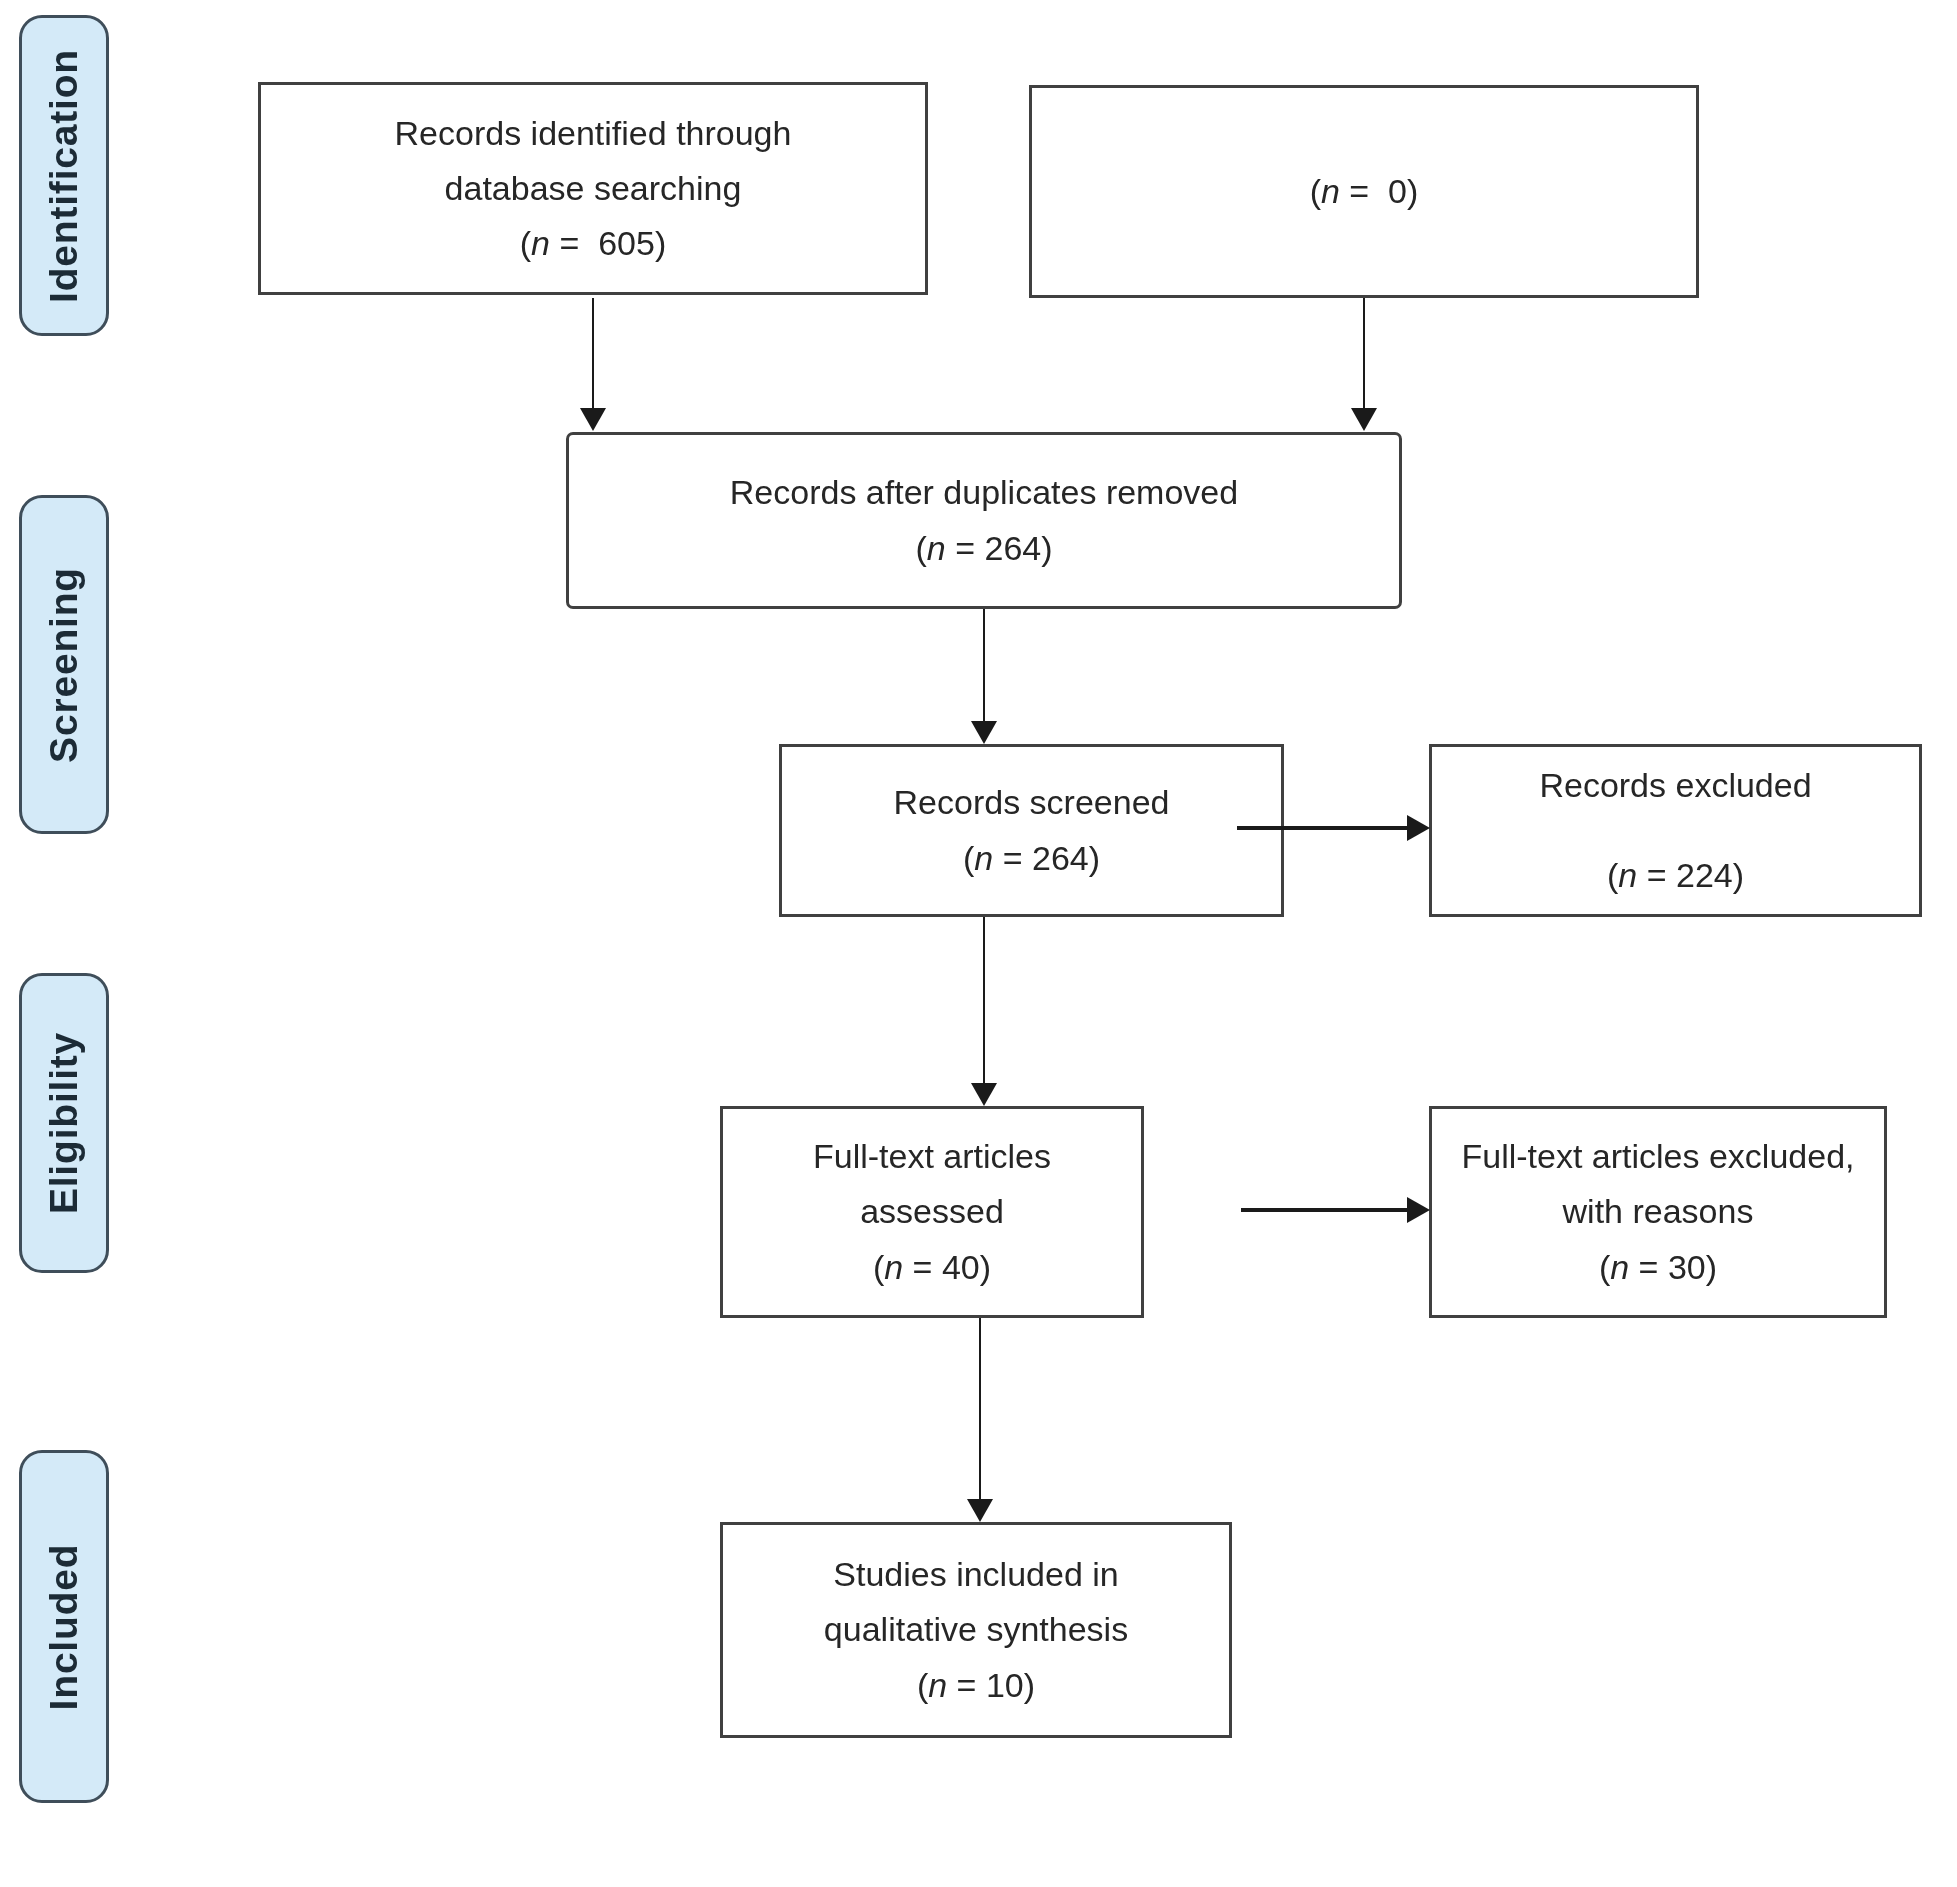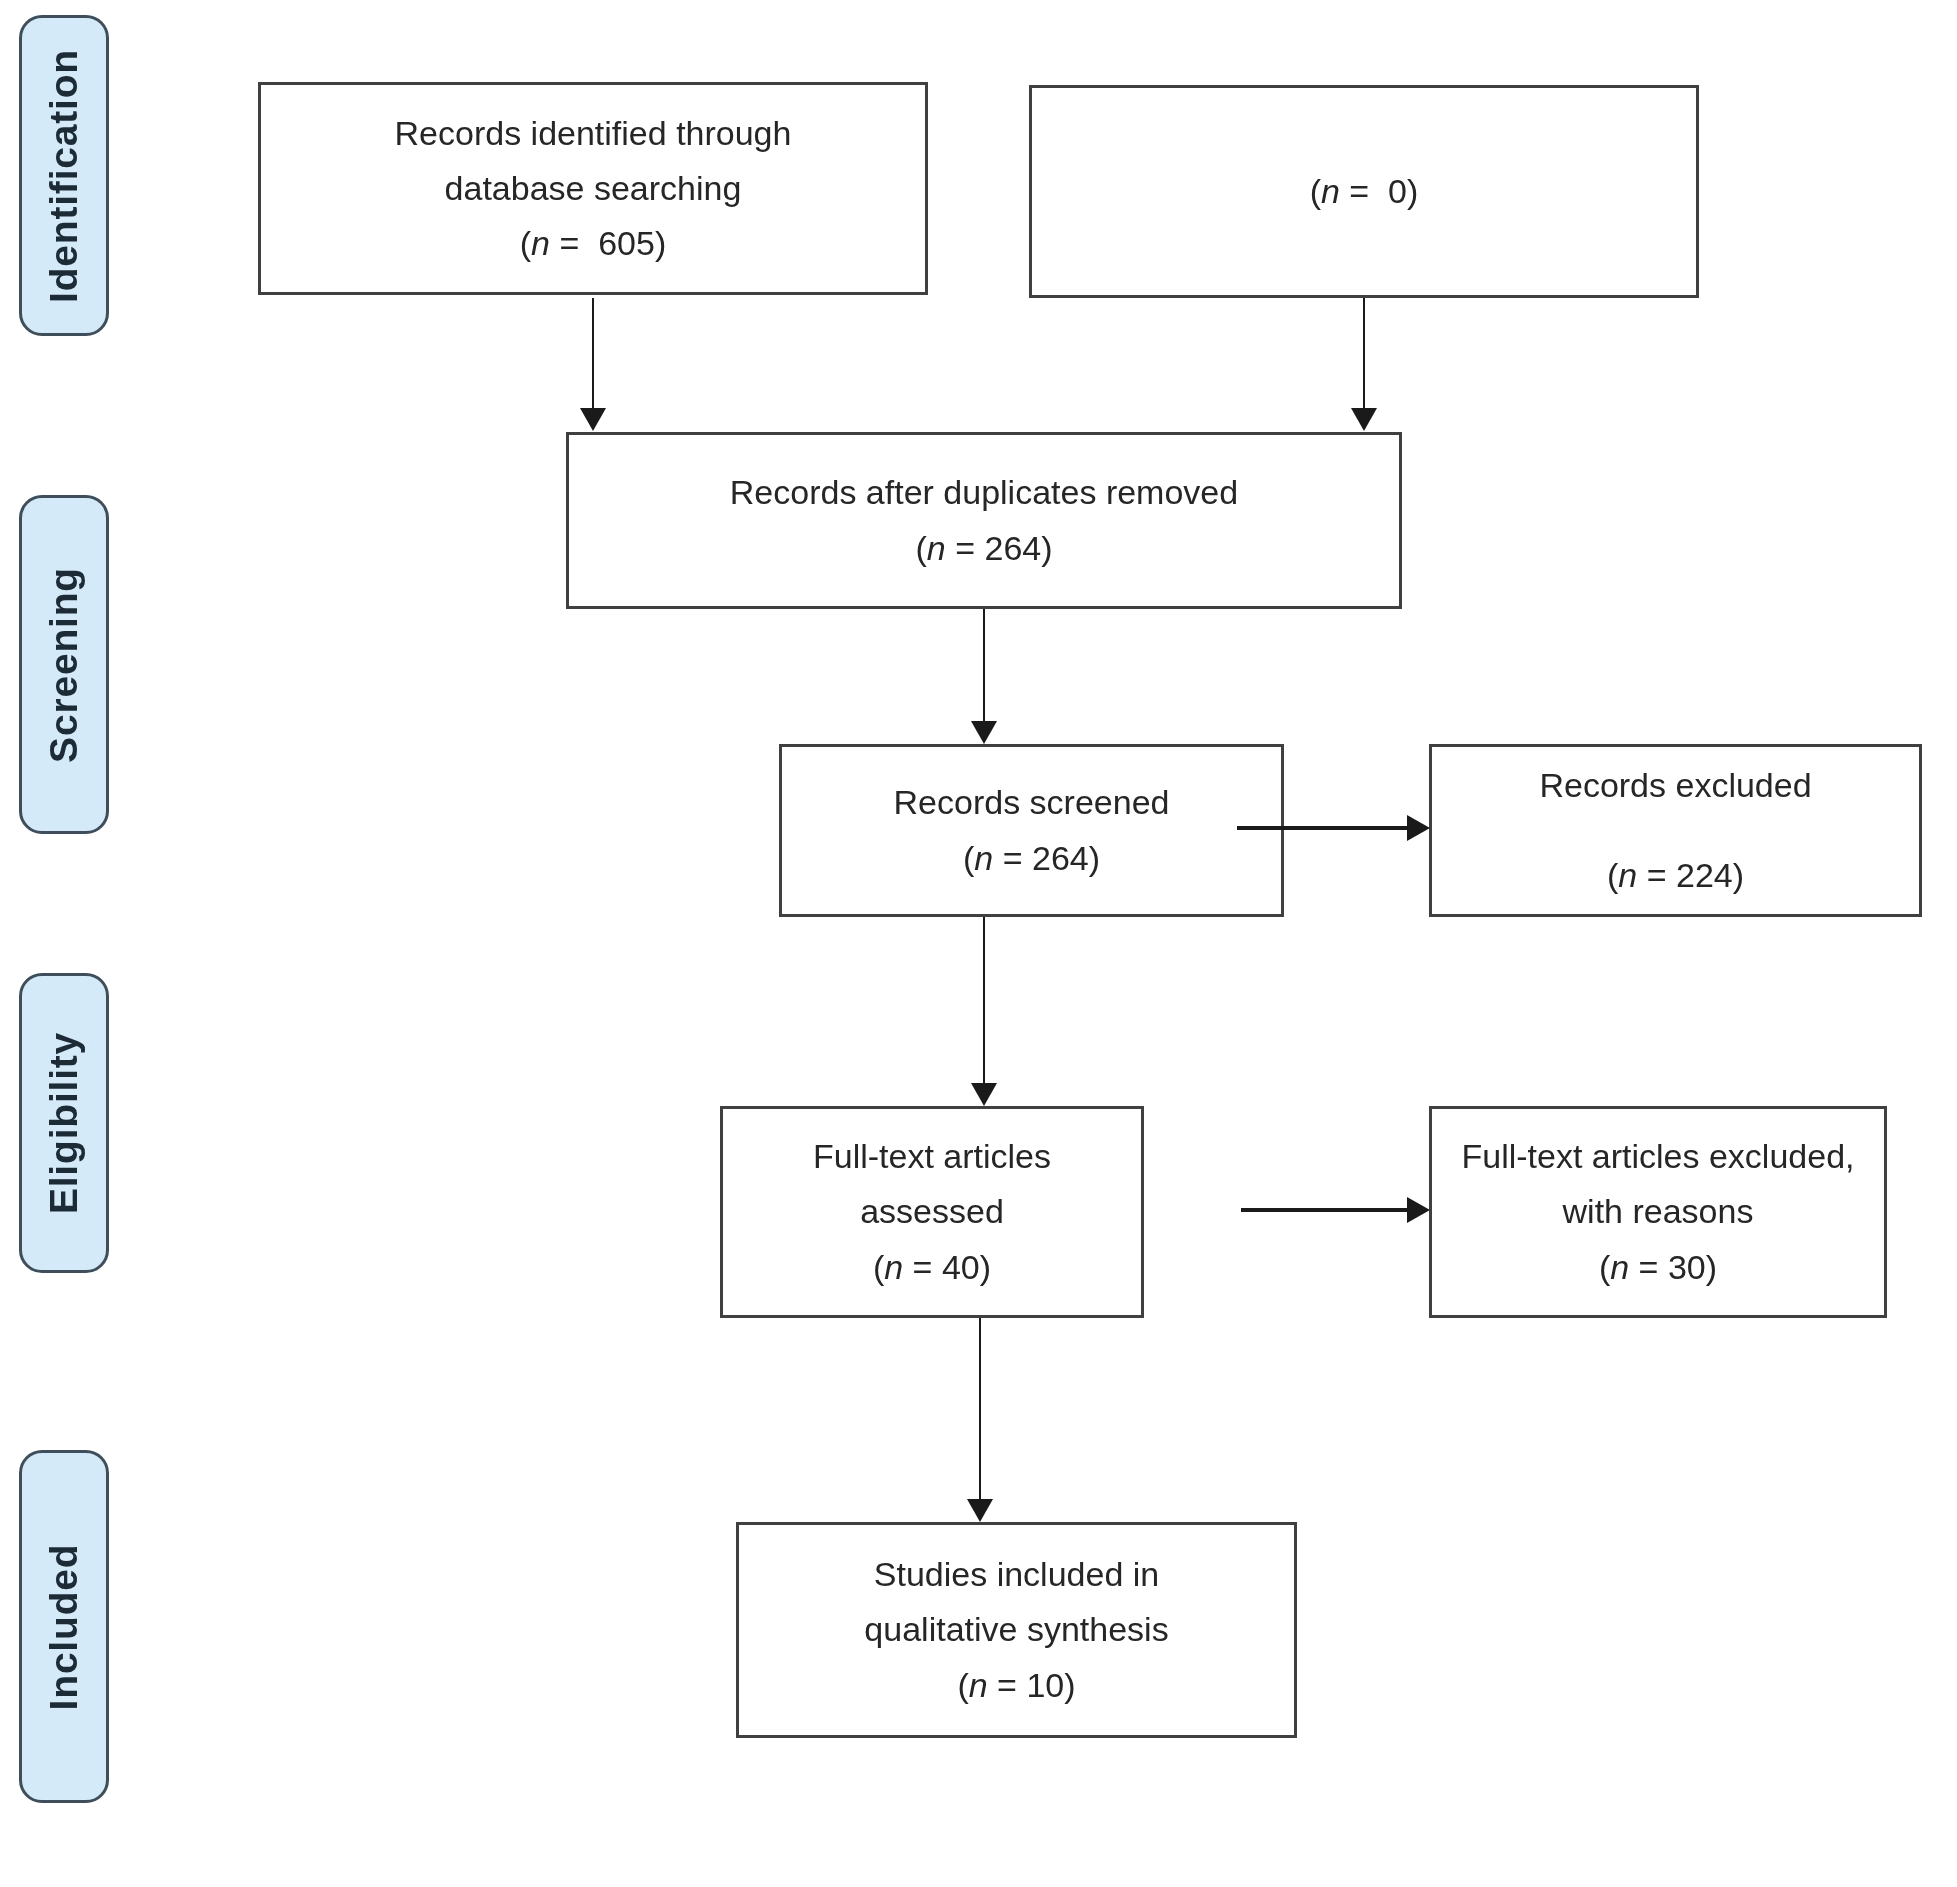--- a/index.html
+++ b/index.html
@@ -60,26 +60,26 @@
     text-align:center;
     font-size:34px;
     line-height:1.62;
     padding:0 15.4px;
   }
   .fbox .nline span{white-space:pre;}
   .nvar{font-style:italic;}
 
   .box-records-identified{left:258px;top:82px;width:670px;height:213px;}
   .box-additional-records{left:1029px;top:85px;width:670px;height:213px;}
-  .box-duplicates-removed{left:566px;top:432px;width:836px;height:177px;}
+  .box-duplicates-removed{left:566px;top:432px;width:836px;height:177px;border-radius:7px;}
   .box-records-screened{left:732px;top:744px;width:505px;height:173px;margin-left:47px;}
   .box-records-excluded{left:1429px;top:744px;width:493px;height:173px;gap:34px;}
   .box-fulltext-assessed{left:720px;top:1106px;width:424px;height:212px;}
   .box-fulltext-excluded{left:1429px;top:1106px;width:458px;height:212px;align-items:center;}
-  .box-studies-included{left:736px;top:1522px;width:561px;height:216px;}
+  .box-studies-included{left:720px;top:1522px;width:512px;height:216px;}
 
   
   .arrow{position:absolute;}
   .arrow-v{width:26px;display:flex;flex-direction:column;align-items:center;}
   .arrow-v .shaft{width:2.3px;flex:1;background:var(--arrow);}
   .arrow-v .head{width:0;height:0;border-left:13px solid transparent;border-right:13px solid transparent;border-top:23px solid var(--arrow);}
   .arrow-h{height:26px;display:flex;flex-direction:row;align-items:center;}
   .arrow-h .shaft{height:3.9px;flex:1;background:var(--arrow);}
   .arrow-h .head{width:0;height:0;border-top:13px solid transparent;border-bottom:13px solid transparent;border-left:23px solid var(--arrow);}
 

